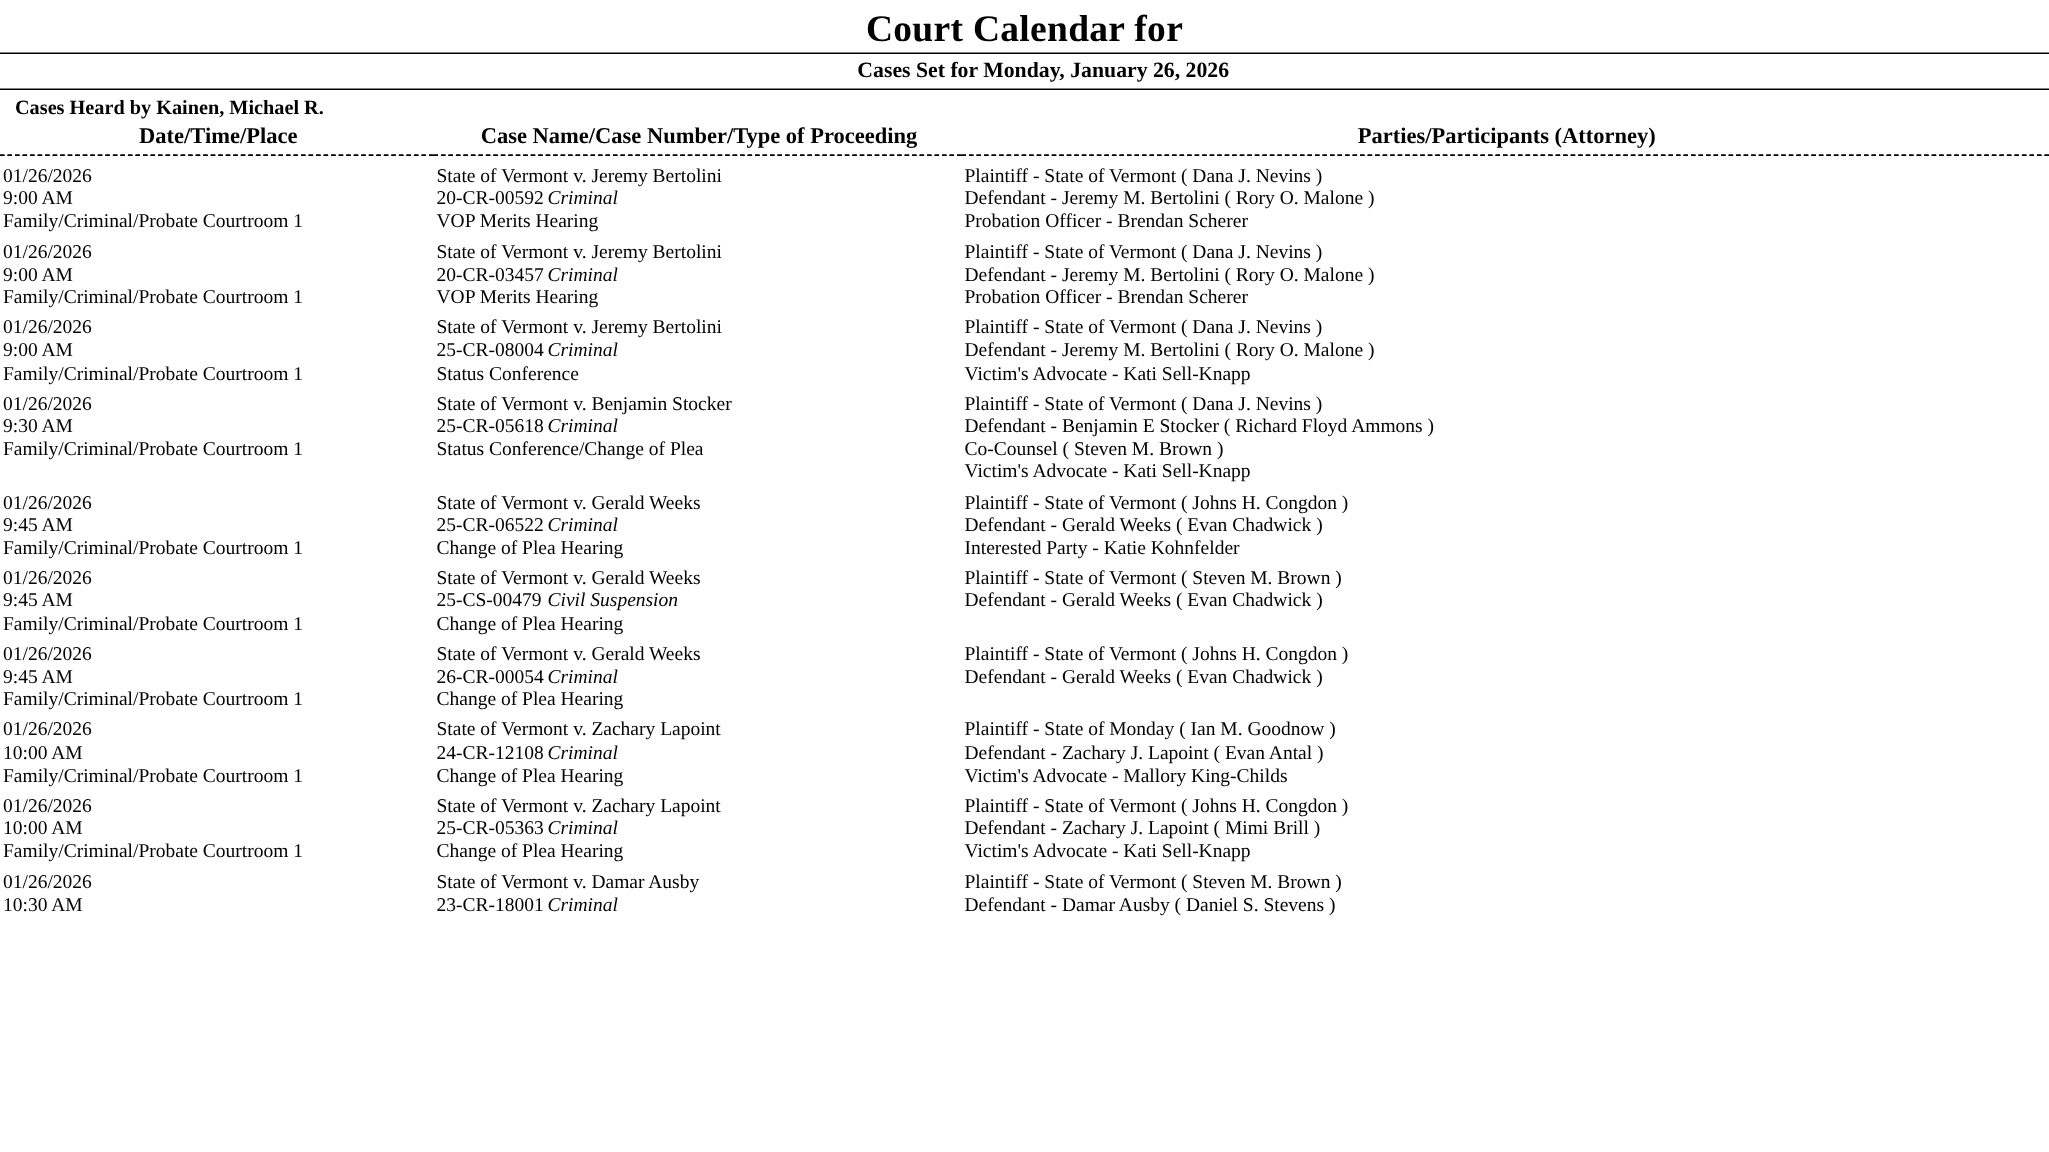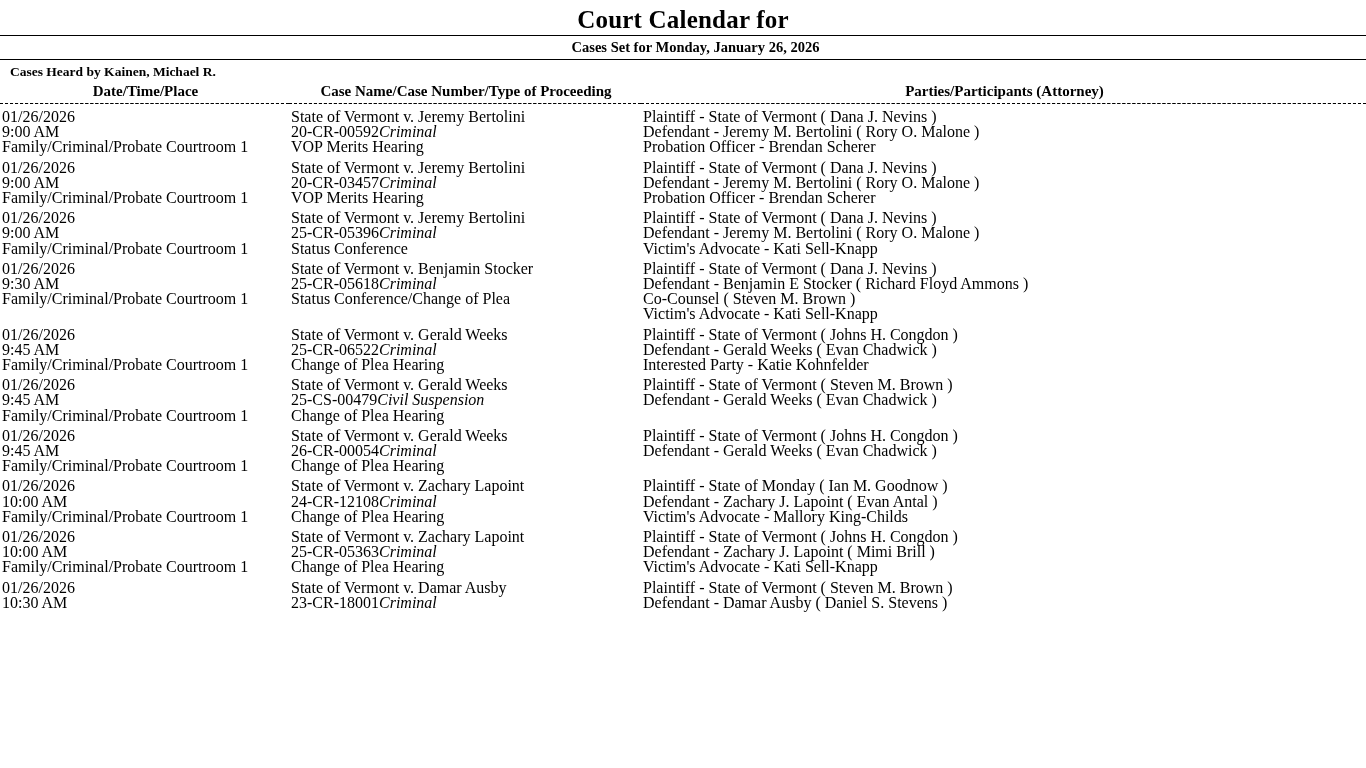--- a/index.html
+++ b/index.html
@@ -73,21 +73,21 @@
     text-align: center;
     font-size: 15px;
     font-weight: bold;
     padding: 0 0 4px 2px;
     border-bottom: 1px dashed #000000;
     vertical-align: bottom;
     line-height: 16px;
   }
   tbody td {
     vertical-align: top;
-    font-size: 16px;
+    font-size: 13px;
     line-height: 15.2px;
     padding: 5px 0 0 2px;
     white-space: nowrap;
   }
   tbody tr td { }
   .ln { display: block; }
   .case-num .num { display: inline-block; min-width: 74px; }
   .case-num .type { display: inline-block; font-style: italic; }
 </style>
 </head>
@@ -156,21 +156,21 @@
       </tr>
 
       <tr>
         <td>
           <span class="ln">01/26/2026</span>
           <span class="ln">9:00 AM</span>
           <span class="ln">Family/Criminal/Probate Courtroom 1</span>
         </td>
         <td>
           <span class="ln">State of Vermont v. Jeremy Bertolini</span>
-          <span class="ln case-num"><span class="num">25-CR-05396</span><span class="type">Criminal</span></span>
+          <span class="ln case-num"><span class="num">25-CR-08004</span><span class="type">Criminal</span></span>
           <span class="ln">Status Conference</span>
         </td>
         <td>
           <span class="ln party">Plaintiff - State of Vermont  ( Dana J. Nevins )</span>
           <span class="ln party">Defendant - Jeremy M. Bertolini   ( Rory O. Malone )</span>
           <span class="ln party">Victim's Advocate - Kati Sell-Knapp</span>
         </td>
       </tr>
 
       <tr>

